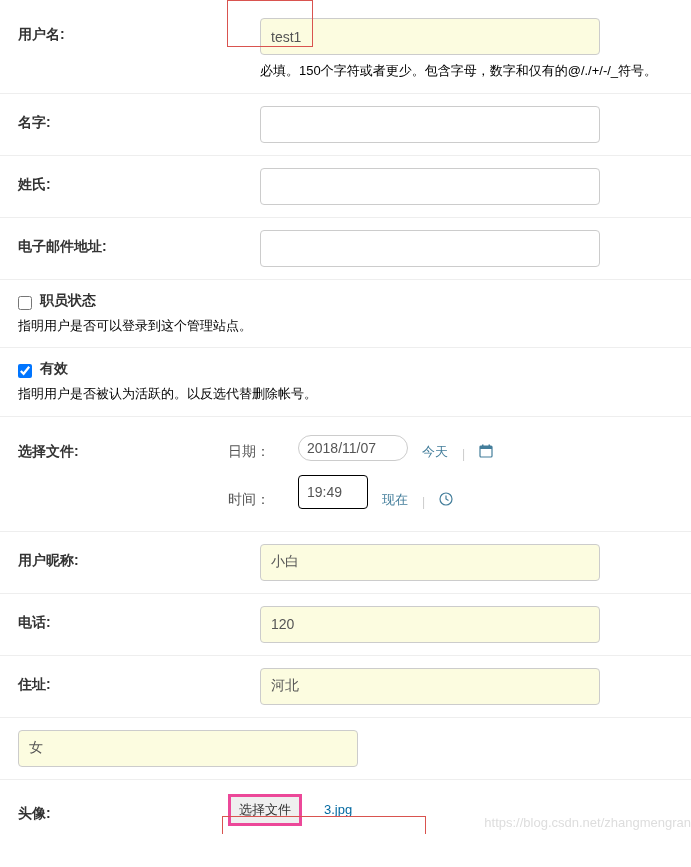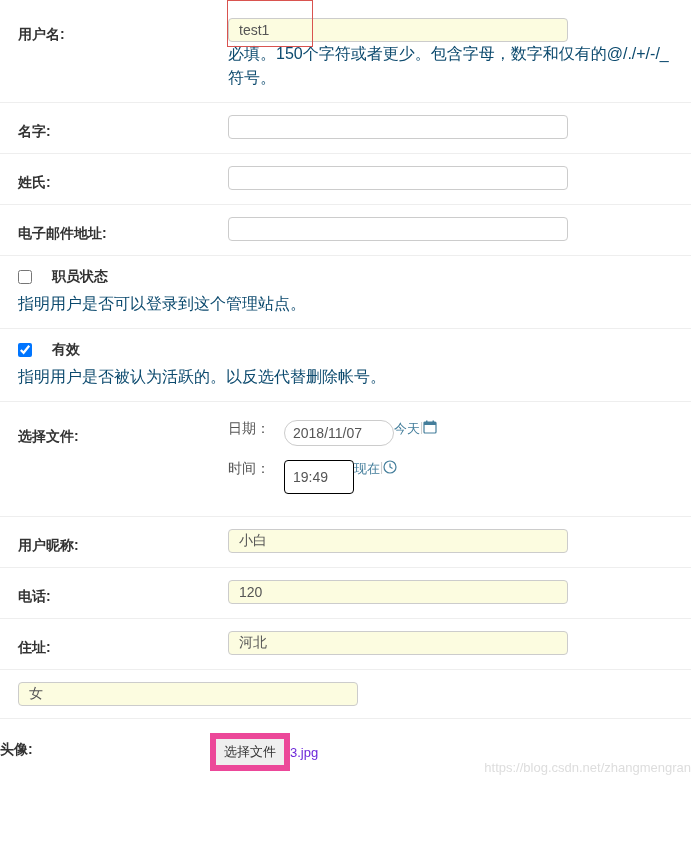--- a/index.html
+++ b/index.html
@@ -12,56 +12,58 @@
       font-size: 14px;
       color: #333;
       background: #fff;
       width: 691px;
     }
     .form-row {
       display: flex;
       align-items: flex-start;
       padding: 12px 18px;
       border-bottom: 1px solid #eee;
+      gap: 32px;
     }
     .label-col {
       width: 210px;
       flex-shrink: 0;
       padding-top: 8px;
       color: #333;
       font-weight: bold;
     }
     .field-col {
       flex: 1;
     }
     .text-input {
       width: 340px;
-      height: 24px;
+      height: 37px;
       padding: 6px 10px;
       border: 1px solid #ccc;
       border-radius: 4px;
       font-size: 14px;
       color: #555;
     }
     .text-input.highlight {
       background-color: #fcfce0;
     }
     .help-text {
-      font-size: 16px;
-      color: #0c4a6e;
+      font-size: 13px;
+      color: #000000;
+      margin-top: 6px;
       line-height: 1.5;
     }
     .checkbox-row {
       padding: 12px 18px;
       border-bottom: 1px solid #eee;
     }
     .checkbox-label {
       display: flex;
-      align-items: center;
-      gap: 20px;
+      align-items: flex-end;
+      gap: 8px;
       color: #333;
       font-weight: bold;
       margin-bottom: 6px;
     }
     .checkbox-label input {
       width: 14px;
       height: 14px;
     }
     .date-row {
       display: flex;
@@ -69,22 +71,22 @@
       padding: 18px 18px 22px;
       border-bottom: 1px solid #eee;
     }
     .date-fields {
       display: flex;
       flex-direction: column;
       gap: 14px;
     }
     .date-field-line {
       display: flex;
-      align-items: flex-start;
-      gap: 0;
+      align-items: flex-end;
+      gap: 14px;
     }
     .date-sublabel {
       color: #555;
       width: 56px;
     }
     .date-input {
       width: 110px;
       height: 26px;
       padding: 10px 8px;
       border: 1px solid #ccc;
@@ -110,34 +112,35 @@
       color: #ccc;
       font-size: 12px;
     }
     .icon-cal, .icon-clock {
       color: #447e9b;
       font-size: 14px;
       cursor: pointer;
     }
     .file-row {
       display: flex;
-      padding: 14px 0 8px;
+      align-items: center;
+      padding: 14px 18px 8px;
     }
     .file-button {
       background: #efefef;
-      border: 6px solid #ec4899;
+      border: 3px solid #ec4899;
       padding: 4px 8px;
       font-size: 13px;
       color: #333;
       cursor: pointer;
       font-family: Liberation Serif, serif;
     }
     .file-name {
-      margin-left: 0;
-      color: #6d28d9;
+      margin-left: 22px;
+      color: #0369a1;
       font-size: 13px;
     }
     .red-box-1 {
       position: absolute;
       border: 1px solid #d9534f;
       pointer-events: none;
       left: 227px;
       top: 0px;
       width: 86px;
       height: 47px;

